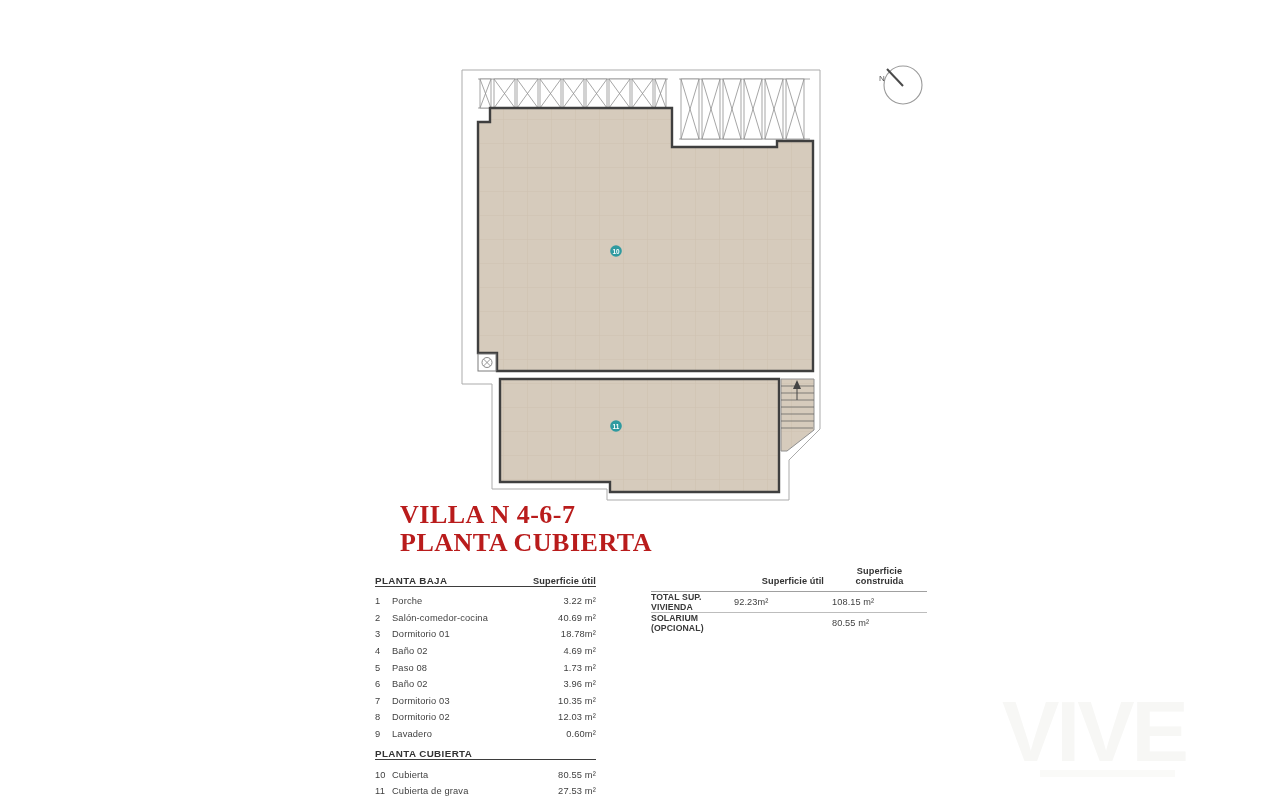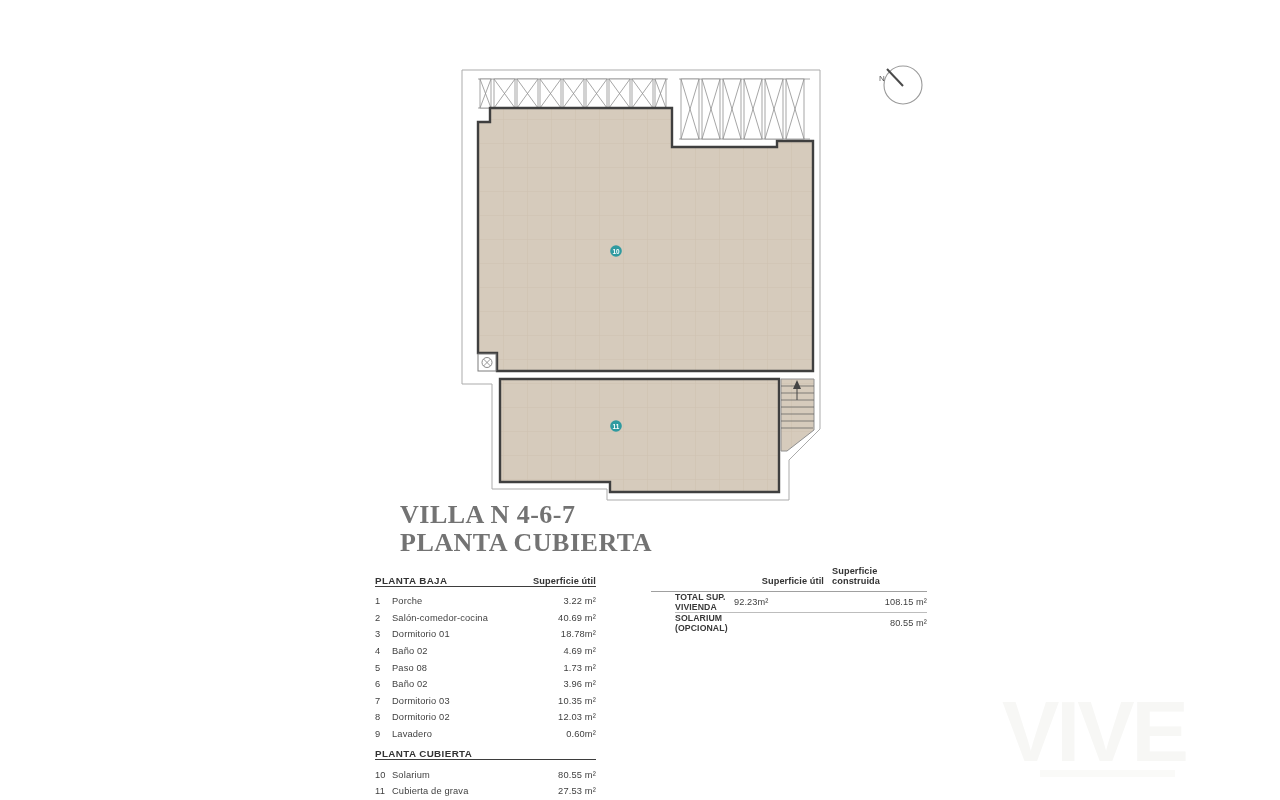--- a/index.html
+++ b/index.html
@@ -2,46 +2,46 @@
 <html><head>
 <meta charset="utf-8">
 <style>
   html,body{margin:0;padding:0;background:#fff;}
   .canvas{position:relative;width:1280px;height:800px;background:#ffffff;overflow:hidden;
           font-family:"Liberation Sans",sans-serif;color:#3f3f3f;}
   .abs{position:absolute;}
 
   
   .title{left:400px;top:501px;font-family:"Liberation Serif",serif;font-weight:700;
-         font-size:26px;line-height:28px;color:#737373;letter-spacing:.5px;}
+         font-size:26px;line-height:28px;color:#b91c1c;letter-spacing:.5px;}
 
   
   .ltable{left:375px;top:569px;width:221px;font-size:9.3px;letter-spacing:.15px;}
   .lhead{display:flex;justify-content:space-between;align-items:flex-end;
          border-bottom:1.5px solid #3d3d3d;padding-bottom:0;margin-top:6px;}
   .lhead-l{font-weight:700;font-size:9.8px;color:#333;letter-spacing:.4px;}
   .lhead-r{font-weight:700;font-size:9.2px;color:#333;}
   .lrows{margin-top:6px;}
   .lrow{display:flex;align-items:center;height:16.6px;}
   .lnum{width:17px;}
   .lname{flex:1;}
   .lval{text-align:center;}
 
   
   .rtable{left:651px;top:566px;width:276px;font-size:9.2px;letter-spacing:.1px;}
   .rhead{display:flex;align-items:flex-end;border-bottom:1px solid #a0a0a0;
          padding-bottom:5px;font-weight:700;color:#333;}
   .rhead .c1{flex:1;}
   .rhead .c2{width:90px;text-align:right;}
-  .rhead .c3{width:95px;text-align:left;margin-left:8px;}
-  .rrow{display:flex;align-items:center;height:20px;margin-left:24px;}
+  .rhead .c3{width:95px;text-align:center;margin-left:8px;}
+  .rrow{display:flex;align-items:center;height:20px;}
   .rrow.sep{border-bottom:1px solid #bdbdbd;}
   .rrow .c1{flex:1;font-weight:700;font-size:8.7px;color:#383838;}
   .rrow .c2{width:90px;text-align:left;}
-  .rrow .c3{width:95px;text-align:right;margin-left:8px;}
+  .rrow .c3{width:95px;margin-left:8px;}
 
   
   .watermark{left:1002px;top:688px;font-size:86px;font-weight:700;color:#f7f7f5;
              letter-spacing:-3px;line-height:1;user-select:none;}
   .watermark-bar{left:1040px;top:770px;width:135px;height:7px;background:#fafaf8;}
 </style>
 </head>
 <body>
 
 <div class="canvas">
@@ -190,21 +190,21 @@
           <span class="lval">0.60m²</span>
         </div>
       </div>
       <div class="lhead">
         <span class="lhead-l">PLANTA CUBIERTA</span>
         <span class="lhead-r"></span>
       </div>
       <div class="lrows">
         <div class="lrow">
           <span class="lnum">10</span>
-          <span class="lname">Solarium</span>
+          <span class="lname">Cubierta</span>
           <span class="lval">80.55 m²</span>
         </div>
         <div class="lrow">
           <span class="lnum">11</span>
           <span class="lname">Cubierta de grava</span>
           <span class="lval">27.53 m²</span>
         </div>
       </div>
     </div>
 

